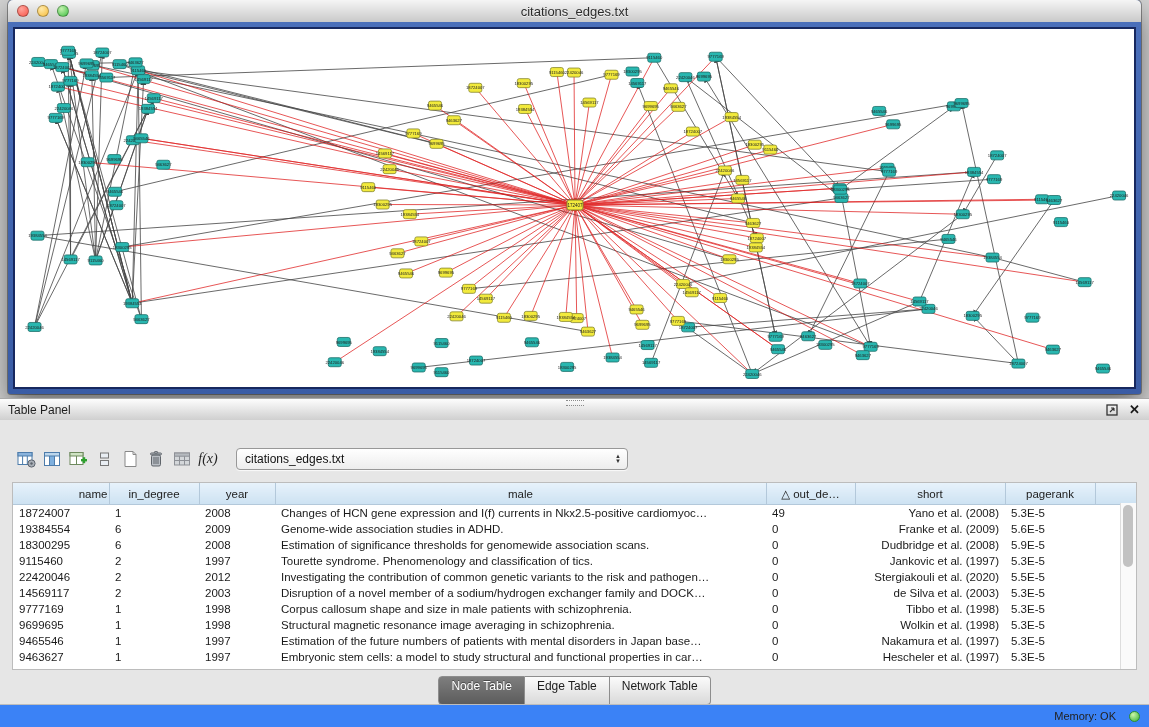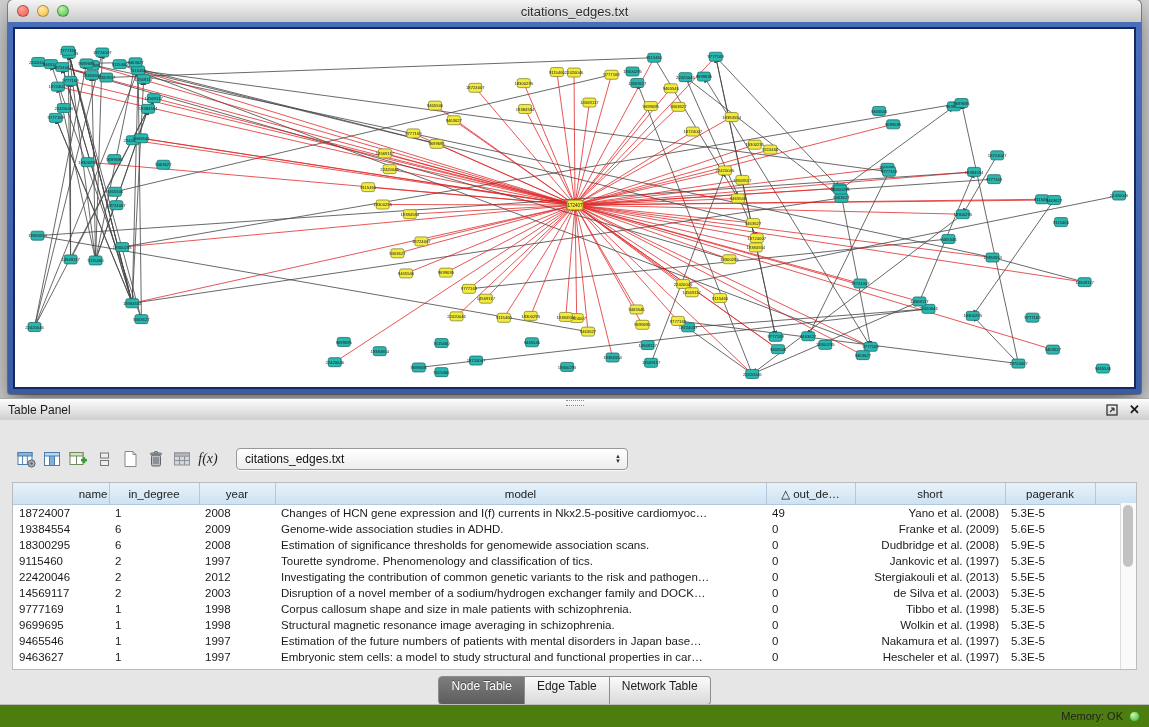--- a/index.html
+++ b/index.html
@@ -52,22 +52,22 @@
   .vscroll{position:absolute;top:20px;right:0;bottom:0;width:15px;background:#fafafa;border-left:1px solid #ddd;}
   .vthumb{position:absolute;top:2px;left:2px;width:10px;height:62px;border-radius:6px;background:#c2c2c2;}
 
   .tabs{position:absolute;top:256px;left:0;right:0;display:flex;justify-content:center;}
   .tab{font-size:12px;padding:2px 12px 11px;background:linear-gradient(#fbfbfb,#d9d9d9);
     border:1px solid #8d8d8d;border-left:none;color:#1c1c1c;cursor:pointer;}
   .tab:first-child{border-left:1px solid #8d8d8d;border-radius:4px 0 0 4px;}
   .tab:last-child{border-radius:0 4px 4px 0;}
   .tab.selected{background:linear-gradient(#7e7e7e,#5c5c5c);color:#fff;text-shadow:0 -1px 0 rgba(0,0,0,.4);}
 
-  .statusbar{position:absolute;left:0;right:0;bottom:0;height:22px;border-top:1px solid #bdbdbd;background:#4d7c0f;
-    display:flex;align-items:center;justify-content:flex-end;gap:6px;padding:0 9px;font-size:11px;color:#222;}
+  .statusbar{position:absolute;left:0;right:0;bottom:0;height:22px;border-top:1px solid #bdbdbd;background:#3b82f6;
+    display:flex;align-items:center;justify-content:flex-end;gap:13px;padding:0 9px;font-size:11px;color:#222;}
   .mem-dot{width:11px;height:11px;border-radius:50%;border:1px solid #2f8f2f;box-sizing:border-box;
     background:radial-gradient(circle at 35% 30%,#ccf7a8,#35b035);}
 </style>
 </head>
 <body>
 
 <div class="desktop">
 
   <div class="net-window">
     <div class="titlebar">
@@ -619,21 +619,21 @@
               <col style="width:89px">
               <col style="width:150px">
             <col style="width:90px">
               <col>
           </colgroup>
           <thead>
               <tr id="thead-row">
                 <th>name</th>
                 <th>in_degree</th>
                 <th>year</th>
-                <th>model</th>
+                <th>male</th>
                 <th>△ out_de…</th>
                 <th>short</th>
                 <th>pagerank</th>
                 <th></th>
               </tr>
             </thead>
           <tbody id="tbody">
               <tr>
                 <td class="col-name">18724007</td>
                 <td class="col-in_degree">1</td>
@@ -673,21 +673,21 @@
                 <td class="col-short">Jankovic et al. (1997)</td>
                 <td class="col-pagerank">5.3E-5</td>
                 <td></td>
               </tr>
               <tr>
                 <td class="col-name">22420046</td>
                 <td class="col-in_degree">2</td>
                 <td class="col-year">2012</td>
                 <td class="col-title">Investigating the contribution of common genetic variants to the risk and pathogen…</td>
                 <td class="col-out_degree">0</td>
-                <td class="col-short">Stergiakouli et al. (2013)</td>
+                <td class="col-short">Stergiakouli et al. (2020)</td>
                 <td class="col-pagerank">5.5E-5</td>
                 <td></td>
               </tr>
               <tr>
                 <td class="col-name">14569117</td>
                 <td class="col-in_degree">2</td>
                 <td class="col-year">2003</td>
                 <td class="col-title">Disruption of a novel member of a sodium/hydrogen exchanger family and DOCK…</td>
                 <td class="col-out_degree">0</td>
                 <td class="col-short">de Silva et al. (2003)</td>

